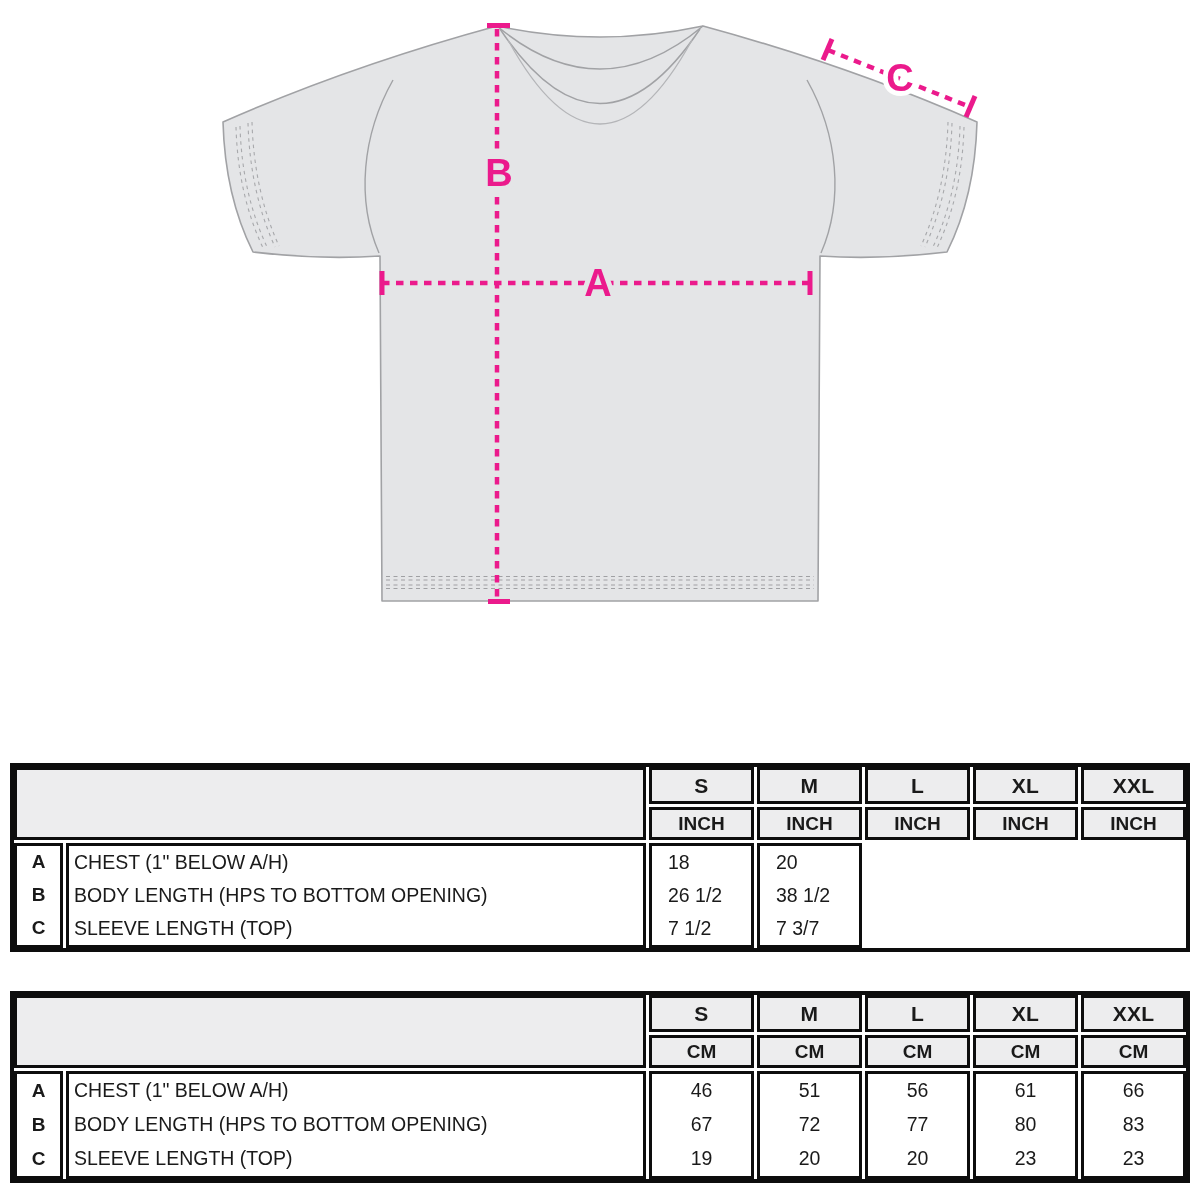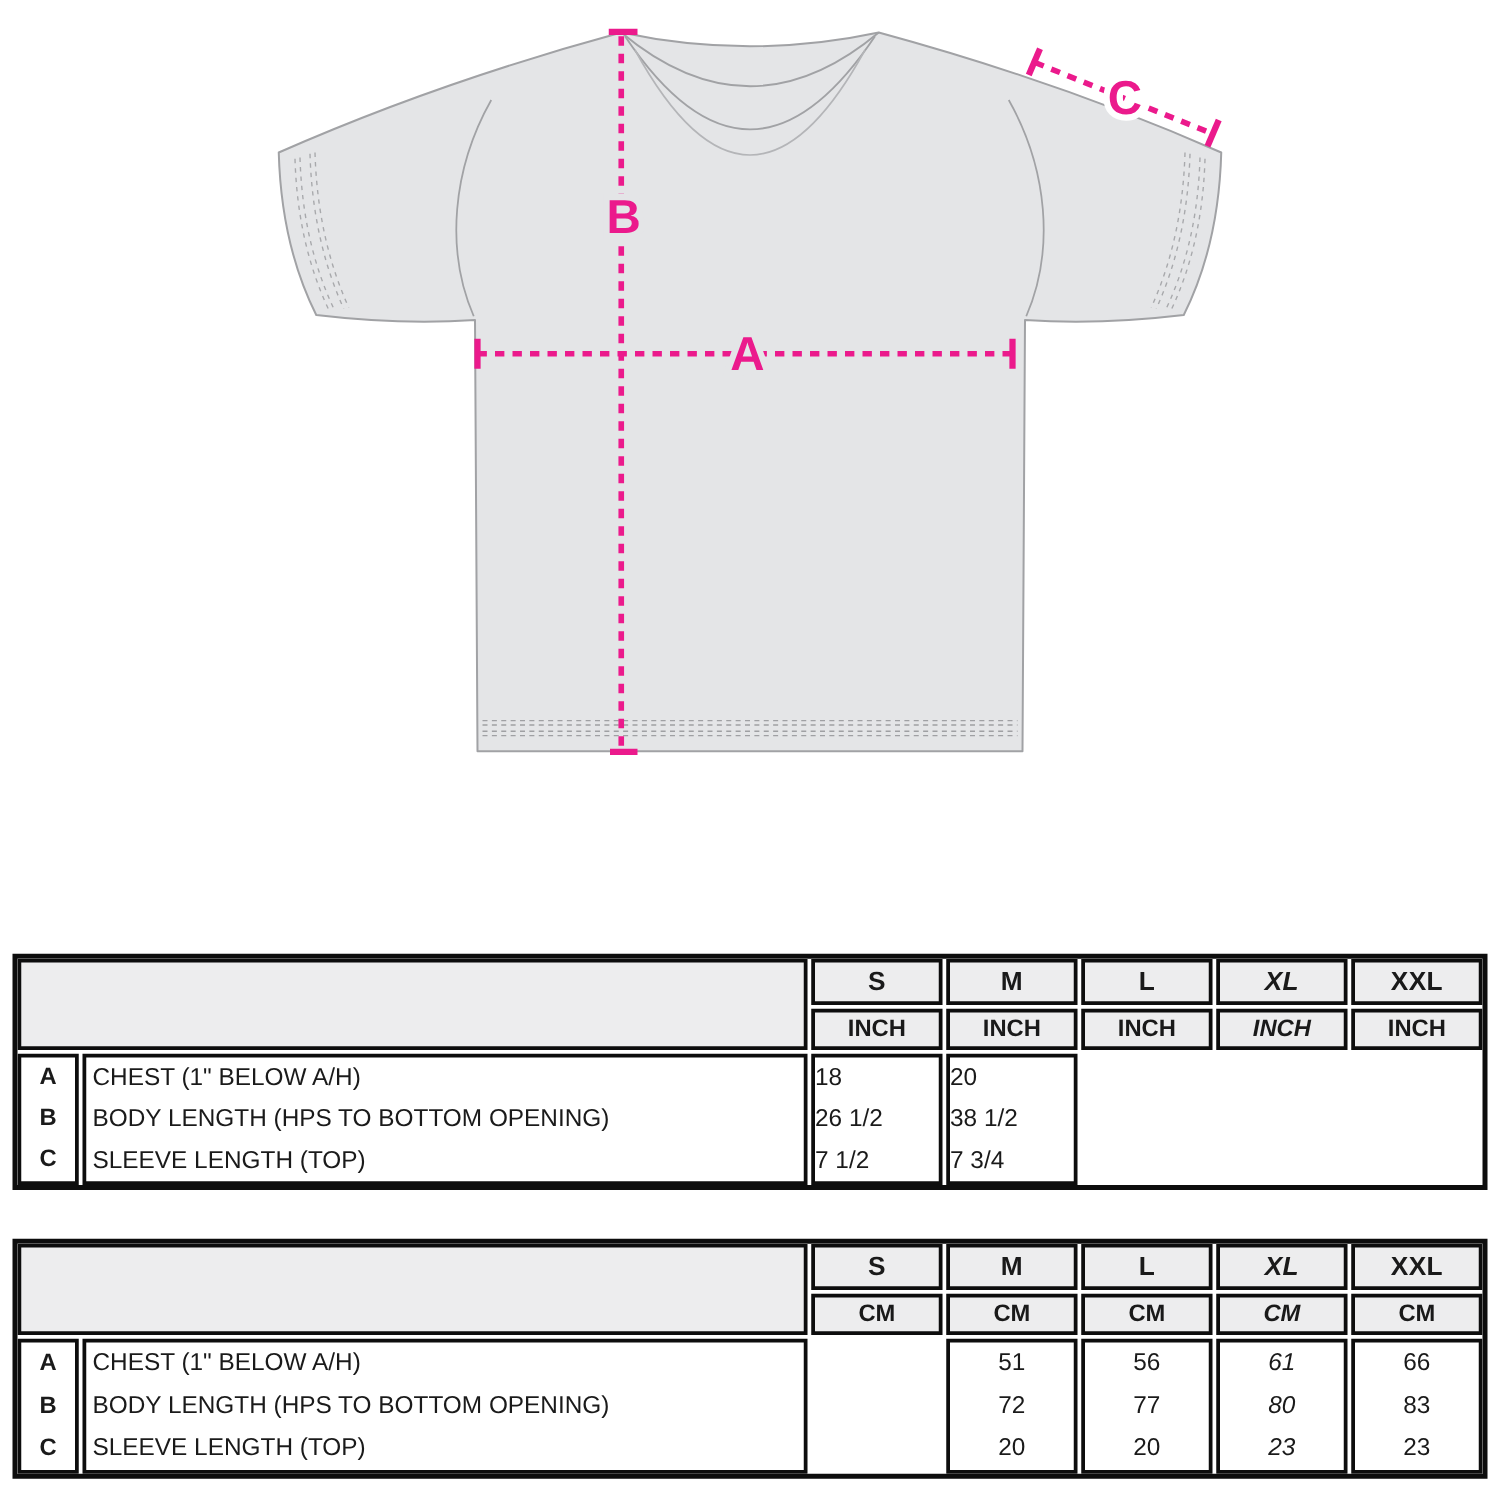--- a/index.html
+++ b/index.html
@@ -12,32 +12,32 @@
        grid-template-columns:49px 1fr 105px 105px 105px 105px 105px;
        grid-template-rows:37px 33px 1fr;gap:3px;}
   #tbl-inch{top:763px;height:189px;}
   #tbl-cm{top:991px;height:192px;}
 
   .cell{border:3px solid #0d0d0d;box-sizing:border-box;}
   .hd{background:#ededee;}
   .corner{grid-area:1/1/3/3;}
   .r1{grid-row:1;} .r2{grid-row:2;} .r3{grid-row:3;}
   .c1{grid-column:1;} .c2{grid-column:2;} .c3{grid-column:3;} .c4{grid-column:4;}
-  .c5{grid-column:5;} .c6{grid-column:6;font-style:italic;} .c7{grid-column:7;}
+  .c5{grid-column:5;} .c6{grid-column:6;} .c7{grid-column:7;}
 
   .sz{display:flex;align-items:center;justify-content:center;
       font-weight:bold;font-size:21px;letter-spacing:.3px;}
   .un{display:flex;align-items:center;justify-content:center;
       font-weight:bold;font-size:19px;}
 
   .stack{display:flex;flex-direction:column;background:#fff;}
   .line{height:33.33%;display:flex;align-items:center;font-size:19.5px;}
   .keys .line{justify-content:center;font-weight:bold;font-size:19px;}
   .labels .line{padding-left:5px;white-space:nowrap;overflow:hidden;}
-  .vals .line{}
+  .vals .line{padding-left:16px;}
   .tbl.cm .vals .line{padding-left:0;justify-content:center;}
 
   
   #shirt-svg{position:absolute;top:0;left:0;}
   .mletter{font-family:"Liberation Sans",sans-serif;font-weight:bold;font-size:38px;
            paint-order:stroke;text-anchor:middle;}
 </style>
 </head>
 <body>
 
@@ -124,21 +124,21 @@
       <div class="line">SLEEVE LENGTH (TOP)</div>
     </div>
     <div class="cell stack vals r3 c3">
       <div class="line">18</div>
       <div class="line">26 1/2</div>
       <div class="line">7 1/2</div>
     </div>
     <div class="cell stack vals r3 c4">
       <div class="line">20</div>
       <div class="line">38 1/2</div>
-      <div class="line">7 3/4</div>
+      <div class="line">7 3/7</div>
     </div>
   </div>
 
   <div id="tbl-cm" class="tbl cm">
     <div class="cell hd corner"></div>
 
     <div class="cell hd sz r1 c3">S</div>
     <div class="cell hd sz r1 c4">M</div>
     <div class="cell hd sz r1 c5">L</div>
     <div class="cell hd sz r1 c6">XL</div>
@@ -153,20 +153,25 @@
     <div class="cell stack keys r3 c1">
       <div class="line">A</div>
       <div class="line">B</div>
       <div class="line">C</div>
     </div>
     <div class="cell stack labels r3 c2">
       <div class="line">CHEST (1" BELOW A/H)</div>
       <div class="line">BODY LENGTH (HPS TO BOTTOM OPENING)</div>
       <div class="line">SLEEVE LENGTH (TOP)</div>
     </div>
+    <div class="cell stack vals r3 c3">
+      <div class="line">46</div>
+      <div class="line">67</div>
+      <div class="line">19</div>
+    </div>
     <div class="cell stack vals r3 c4">
       <div class="line">51</div>
       <div class="line">72</div>
       <div class="line">20</div>
     </div>
     <div class="cell stack vals r3 c5">
       <div class="line">56</div>
       <div class="line">77</div>
       <div class="line">20</div>
     </div>

